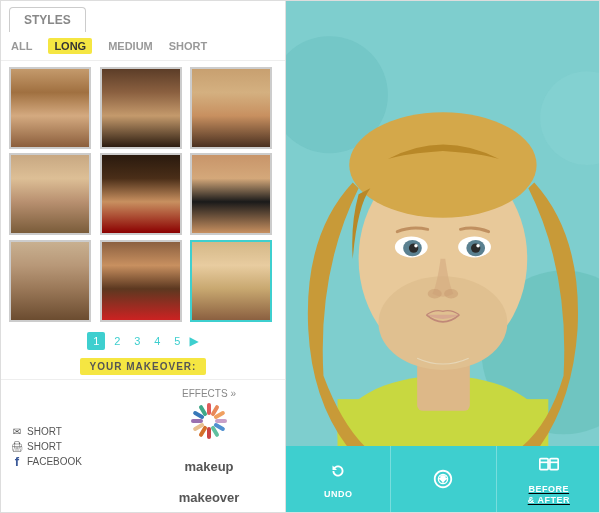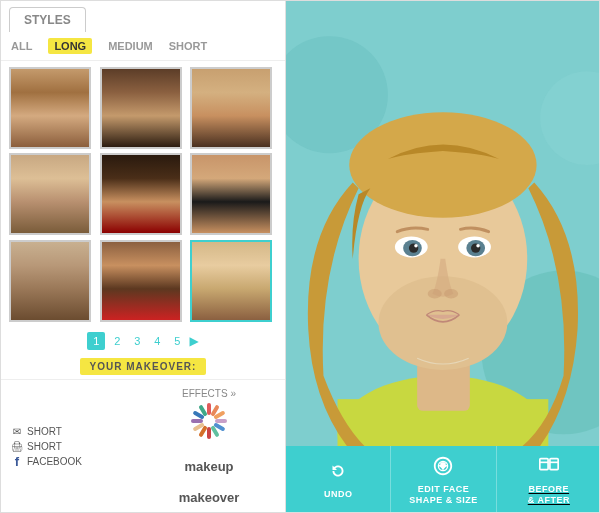--- a/index.html
+++ b/index.html
@@ -476,22 +476,20 @@
 
       <div class="action-btn">
         <span class="action-icon">
           <svg class="icon-svg" viewBox="0 0 24 24" fill="white">
             <path d="M12 2C6.48 2 2 6.48 2 12s4.48 10 10 10 10-4.48 10-10S17.52 2 12 2zm0 18c-4.41 0-8-3.59-8-8s3.59-8 8-8 8 3.59 8 8-3.59 8-8 8zm3-9h2l-5 5-5-5h2V8h6v3z"></path>
             <circle cx="12" cy="12" r="5" fill="none" stroke="white" stroke-width="1.5"></circle>
             <line x1="8" y1="12" x2="16" y2="12" stroke="white" stroke-width="1.2"></line>
             <line x1="12" y1="8" x2="12" y2="16" stroke="white" stroke-width="1.2"></line>
           </svg>
         </span>
-        <span class="action-label" style="white-space:pre-line; text-align:center;">EDIT FACE
-SHAPE &amp; SIZE</span>
       </div>
 
       <div class="action-btn">
         <span class="action-icon">
           <svg class="icon-svg" viewBox="0 0 24 24" fill="none" stroke="white" stroke-width="1.8">
             <rect x="2" y="4" width="9" height="12" rx="1" fill="none"></rect>
             <rect x="13" y="4" width="9" height="12" rx="1" fill="none"></rect>
             <line x1="2" y1="8" x2="11" y2="8"></line>
             <line x1="13" y1="8" x2="22" y2="8"></line>
           </svg>

